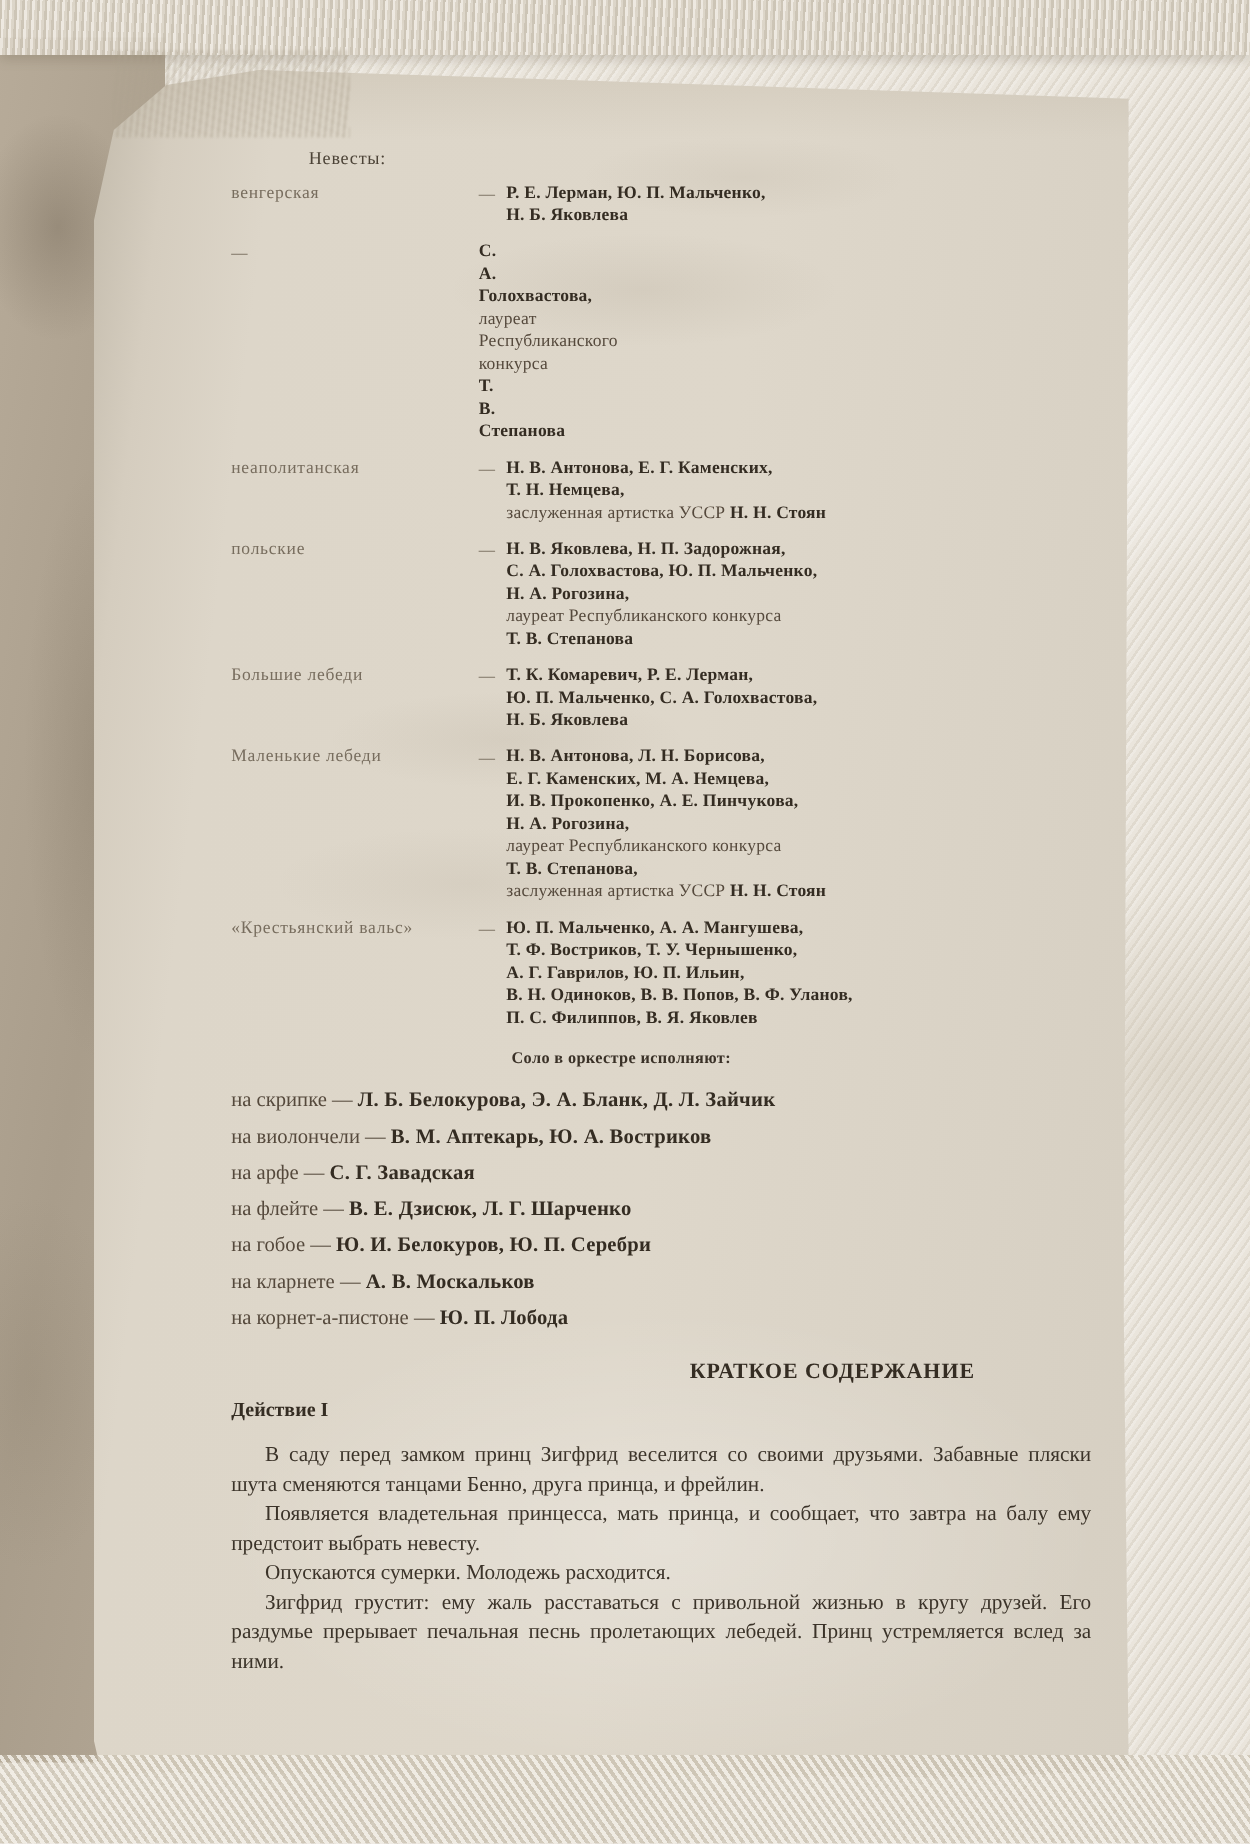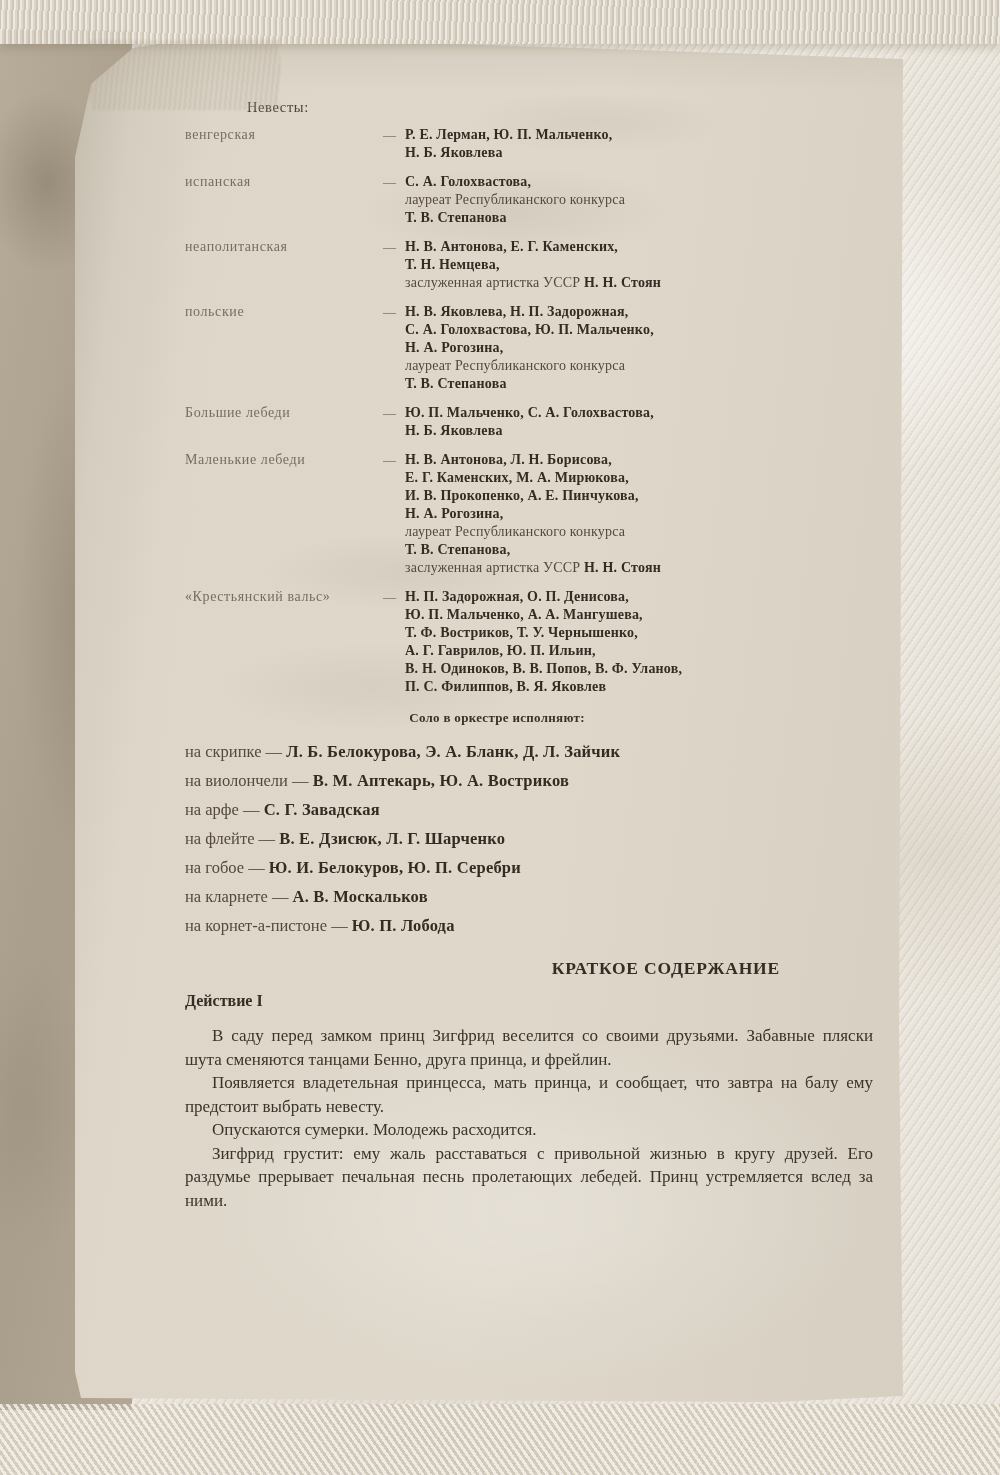--- a/index.html
+++ b/index.html
@@ -34,21 +34,21 @@
   }
   .cover{
     position:absolute;left:0;top:30px;width:132px;height:1380px;
     background-image:
       radial-gradient(ellipse 90px 130px at 35% 11%, rgba(84,72,56,.28), transparent 70%),
       radial-gradient(ellipse 80px 320px at 60% 42%, rgba(98,86,68,.18), transparent 75%),
       radial-gradient(ellipse 100px 200px at 20% 78%, rgba(120,108,88,.16), transparent 75%),
       linear-gradient(100deg, #b7ab99 0%, #a99d8b 55%, #b2a694 100%);
   }
   .page{
-    position:absolute;left:75px;top:32px;width:828px;height:1370px;
+    position:absolute;left:75px;top:52px;width:828px;height:1370px;
     clip-path:polygon(0px 125px, 16px 52px, 58px 16px, 132px 4px, 320px 10px, 828px 27px, 824px 1000px, 828px 1364px, 700px 1370px, 6px 1366px, 0px 1340px);
     background-image:
       radial-gradient(ellipse 240px 70px at 440px 180px, rgba(128,114,92,.10), transparent 65%),
       radial-gradient(ellipse 220px 60px at 330px 540px, rgba(128,114,92,.09), transparent 65%),
       radial-gradient(ellipse 240px 70px at 300px 655px, rgba(128,114,92,.08), transparent 65%),
       radial-gradient(ellipse 200px 50px at 520px 90px,  rgba(128,114,92,.08), transparent 65%),
       radial-gradient(ellipse 500px 260px at 55% 86%, rgba(255,255,255,.25), transparent 70%),
       linear-gradient(180deg, rgba(150,136,112,.14) 0px, transparent 60px),
       linear-gradient(97deg, #c3bbac 0px, #d5cdbf 65px, #ddd6c9 150px, #ded7ca 55%, #d6cfc2 100%);
     filter:drop-shadow(10px 9px 16px rgba(96,85,66,.32));
@@ -96,21 +96,20 @@
       <div id="cast-entries">
           <div class="cast-row">
             <div class="cast-label">венгерская</div>
             <div class="cast-dash">—</div>
             <div class="cast-lines">
               <div class="cast-line"><span class="bold">Р. Е. Лерман, Ю. П. Мальченко,</span></div>
               <div class="cast-line"><span class="bold">Н. Б. Яковлева</span></div>
             </div>
           </div>
           <div class="cast-row">
-            <div class="cast-label">испанская</div>
             <div class="cast-dash">—</div>
             <div class="cast-lines">
               <div class="cast-line"><span class="bold">С. А. Голохвастова,</span></div>
               <div class="cast-line"><span class="pre">лауреат Республиканского конкурса</span></div>
               <div class="cast-line"><span class="bold">Т. В. Степанова</span></div>
             </div>
           </div>
           <div class="cast-row">
             <div class="cast-label">неаполитанская</div>
             <div class="cast-dash">—</div>
@@ -128,42 +127,42 @@
               <div class="cast-line"><span class="bold">С. А. Голохвастова, Ю. П. Мальченко,</span></div>
               <div class="cast-line"><span class="bold">Н. А. Рогозина,</span></div>
               <div class="cast-line"><span class="pre">лауреат Республиканского конкурса</span></div>
               <div class="cast-line"><span class="bold">Т. В. Степанова</span></div>
             </div>
           </div>
           <div class="cast-row">
             <div class="cast-label">Большие лебеди</div>
             <div class="cast-dash">—</div>
             <div class="cast-lines">
+              <div class="cast-line"><span class="bold">Т. К. Комаревич, Р. Е. Лерман,</span></div>
               <div class="cast-line"><span class="bold">Ю. П. Мальченко, С. А. Голохвастова,</span></div>
               <div class="cast-line"><span class="bold">Н. Б. Яковлева</span></div>
             </div>
           </div>
           <div class="cast-row">
             <div class="cast-label">Маленькие лебеди</div>
             <div class="cast-dash">—</div>
             <div class="cast-lines">
               <div class="cast-line"><span class="bold">Н. В. Антонова, Л. Н. Борисова,</span></div>
-              <div class="cast-line"><span class="bold">Е. Г. Каменских, М. А. Мирюкова,</span></div>
+              <div class="cast-line"><span class="bold">Е. Г. Каменских, М. А. Немцева,</span></div>
               <div class="cast-line"><span class="bold">И. В. Прокопенко, А. Е. Пинчукова,</span></div>
               <div class="cast-line"><span class="bold">Н. А. Рогозина,</span></div>
               <div class="cast-line"><span class="pre">лауреат Республиканского конкурса</span></div>
               <div class="cast-line"><span class="bold">Т. В. Степанова,</span></div>
               <div class="cast-line"><span class="pre">заслуженная артистка УССР </span><span class="bold">Н. Н. Стоян</span></div>
             </div>
           </div>
           <div class="cast-row">
             <div class="cast-label">«Крестьянский вальс»</div>
             <div class="cast-dash">—</div>
             <div class="cast-lines">
-              <div class="cast-line"><span class="bold">Н. П. Задорожная, О. П. Денисова,</span></div>
               <div class="cast-line"><span class="bold">Ю. П. Мальченко, А. А. Мангушева,</span></div>
               <div class="cast-line"><span class="bold">Т. Ф. Востриков, Т. У. Чернышенко,</span></div>
               <div class="cast-line"><span class="bold">А. Г. Гаврилов, Ю. П. Ильин,</span></div>
               <div class="cast-line"><span class="bold">В. Н. Одиноков, В. В. Попов, В. Ф. Уланов,</span></div>
               <div class="cast-line"><span class="bold">П. С. Филиппов, В. Я. Яковлев</span></div>
             </div>
           </div>
         </div>
 
       <div class="solo-header">Соло в оркестре исполняют:</div>

